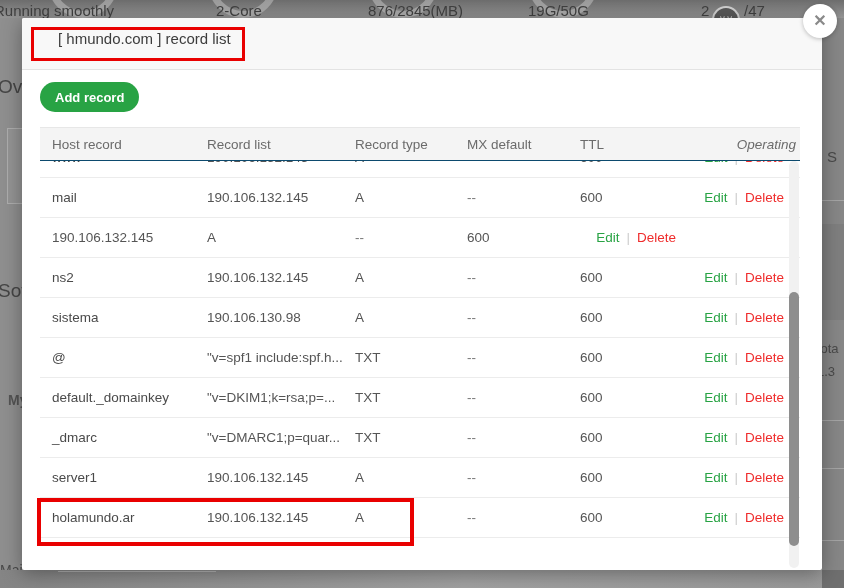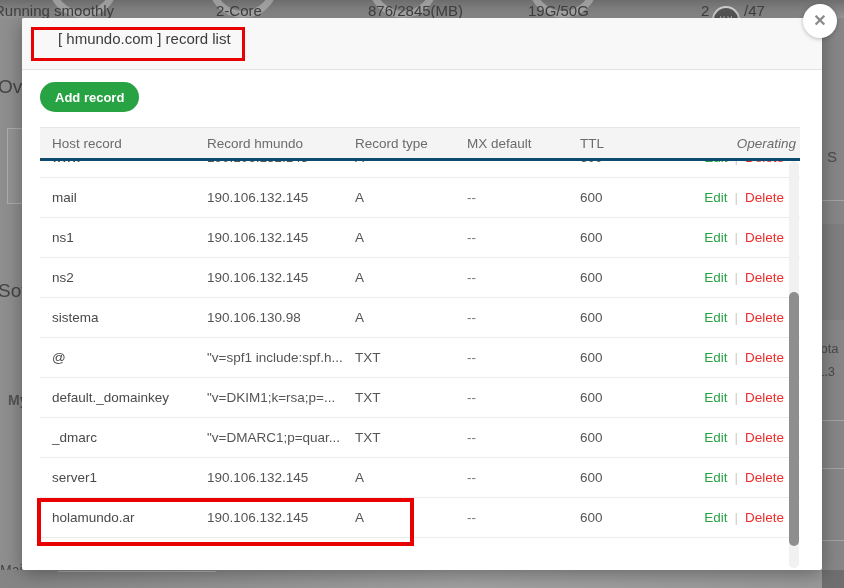--- a/index.html
+++ b/index.html
@@ -65,21 +65,21 @@
     background:#28a344; border:none; border-radius:15px; color:#ffffff;
     font-size:13px; font-weight:bold; cursor:pointer;
     font-family:"Liberation Sans", sans-serif; }
 
   
   .table { position:absolute; left:18px; top:109px; width:760px; }
   .thead, .trow { display:grid;
     grid-template-columns:155px 148px 112px 113px 112px 1fr;
     padding-left:12px; align-items:center; }
   .thead { height:34px; background:#f4f4f4; border-top:1px solid #e7e7e7;
-    border-bottom:3px solid #0c4a6e; color:#6b6b6b; font-size:13.5px; }
+    border-bottom:1px solid #0c4a6e; color:#6b6b6b; font-size:13.5px; }
   .thead .c5 { text-align:right; padding-right:4px;font-style:italic; }
   .viewport { height:382px; overflow:hidden; }
   .rows { margin-top:-23px; }
   .trow { height:40px; border-bottom:1px solid #ececec; color:#555555;
     font-size:13.5px; background:#ffffff; }
   .td.c0 { color:#4a4a4a; }
   .td.c3 { color:#777777; }
   .td.c5 { text-align:right; padding-right:16px; white-space:nowrap; }
   .edit { color:#28a344; cursor:pointer; }
   .sep { color:#cccccc; margin:0 7px; }
@@ -135,21 +135,21 @@
 <div class="modal">
   <div class="modal-header">
     <span class="modal-title">[ hmundo.com ] record list</span>
   </div>
 
   <button class="add-btn">Add record</button>
 
   <div class="table">
     <div class="thead">
         <div class="th c0">Host record</div>
-        <div class="th c1">Record hmundo</div>
+        <div class="th c1">Record list</div>
         <div class="th c2">Record type</div>
         <div class="th c3">MX default</div>
         <div class="th c4">TTL</div>
         <div class="th c5">Operating</div>
       </div>
     <div class="viewport">
       <div class="rows">
           <div class="trow">
             <div class="td c0">www</div>
             <div class="td c1">190.106.132.145</div>
@@ -160,21 +160,20 @@
           </div>
           <div class="trow">
             <div class="td c0">mail</div>
             <div class="td c1">190.106.132.145</div>
             <div class="td c2">A</div>
             <div class="td c3">--</div>
             <div class="td c4">600</div>
             <div class="td c5"><span class="edit">Edit</span><span class="sep">|</span><span class="delete">Delete</span></div>
           </div>
           <div class="trow">
-            <div class="td c0">ns1</div>
             <div class="td c1">190.106.132.145</div>
             <div class="td c2">A</div>
             <div class="td c3">--</div>
             <div class="td c4">600</div>
             <div class="td c5"><span class="edit">Edit</span><span class="sep">|</span><span class="delete">Delete</span></div>
           </div>
           <div class="trow">
             <div class="td c0">ns2</div>
             <div class="td c1">190.106.132.145</div>
             <div class="td c2">A</div>

